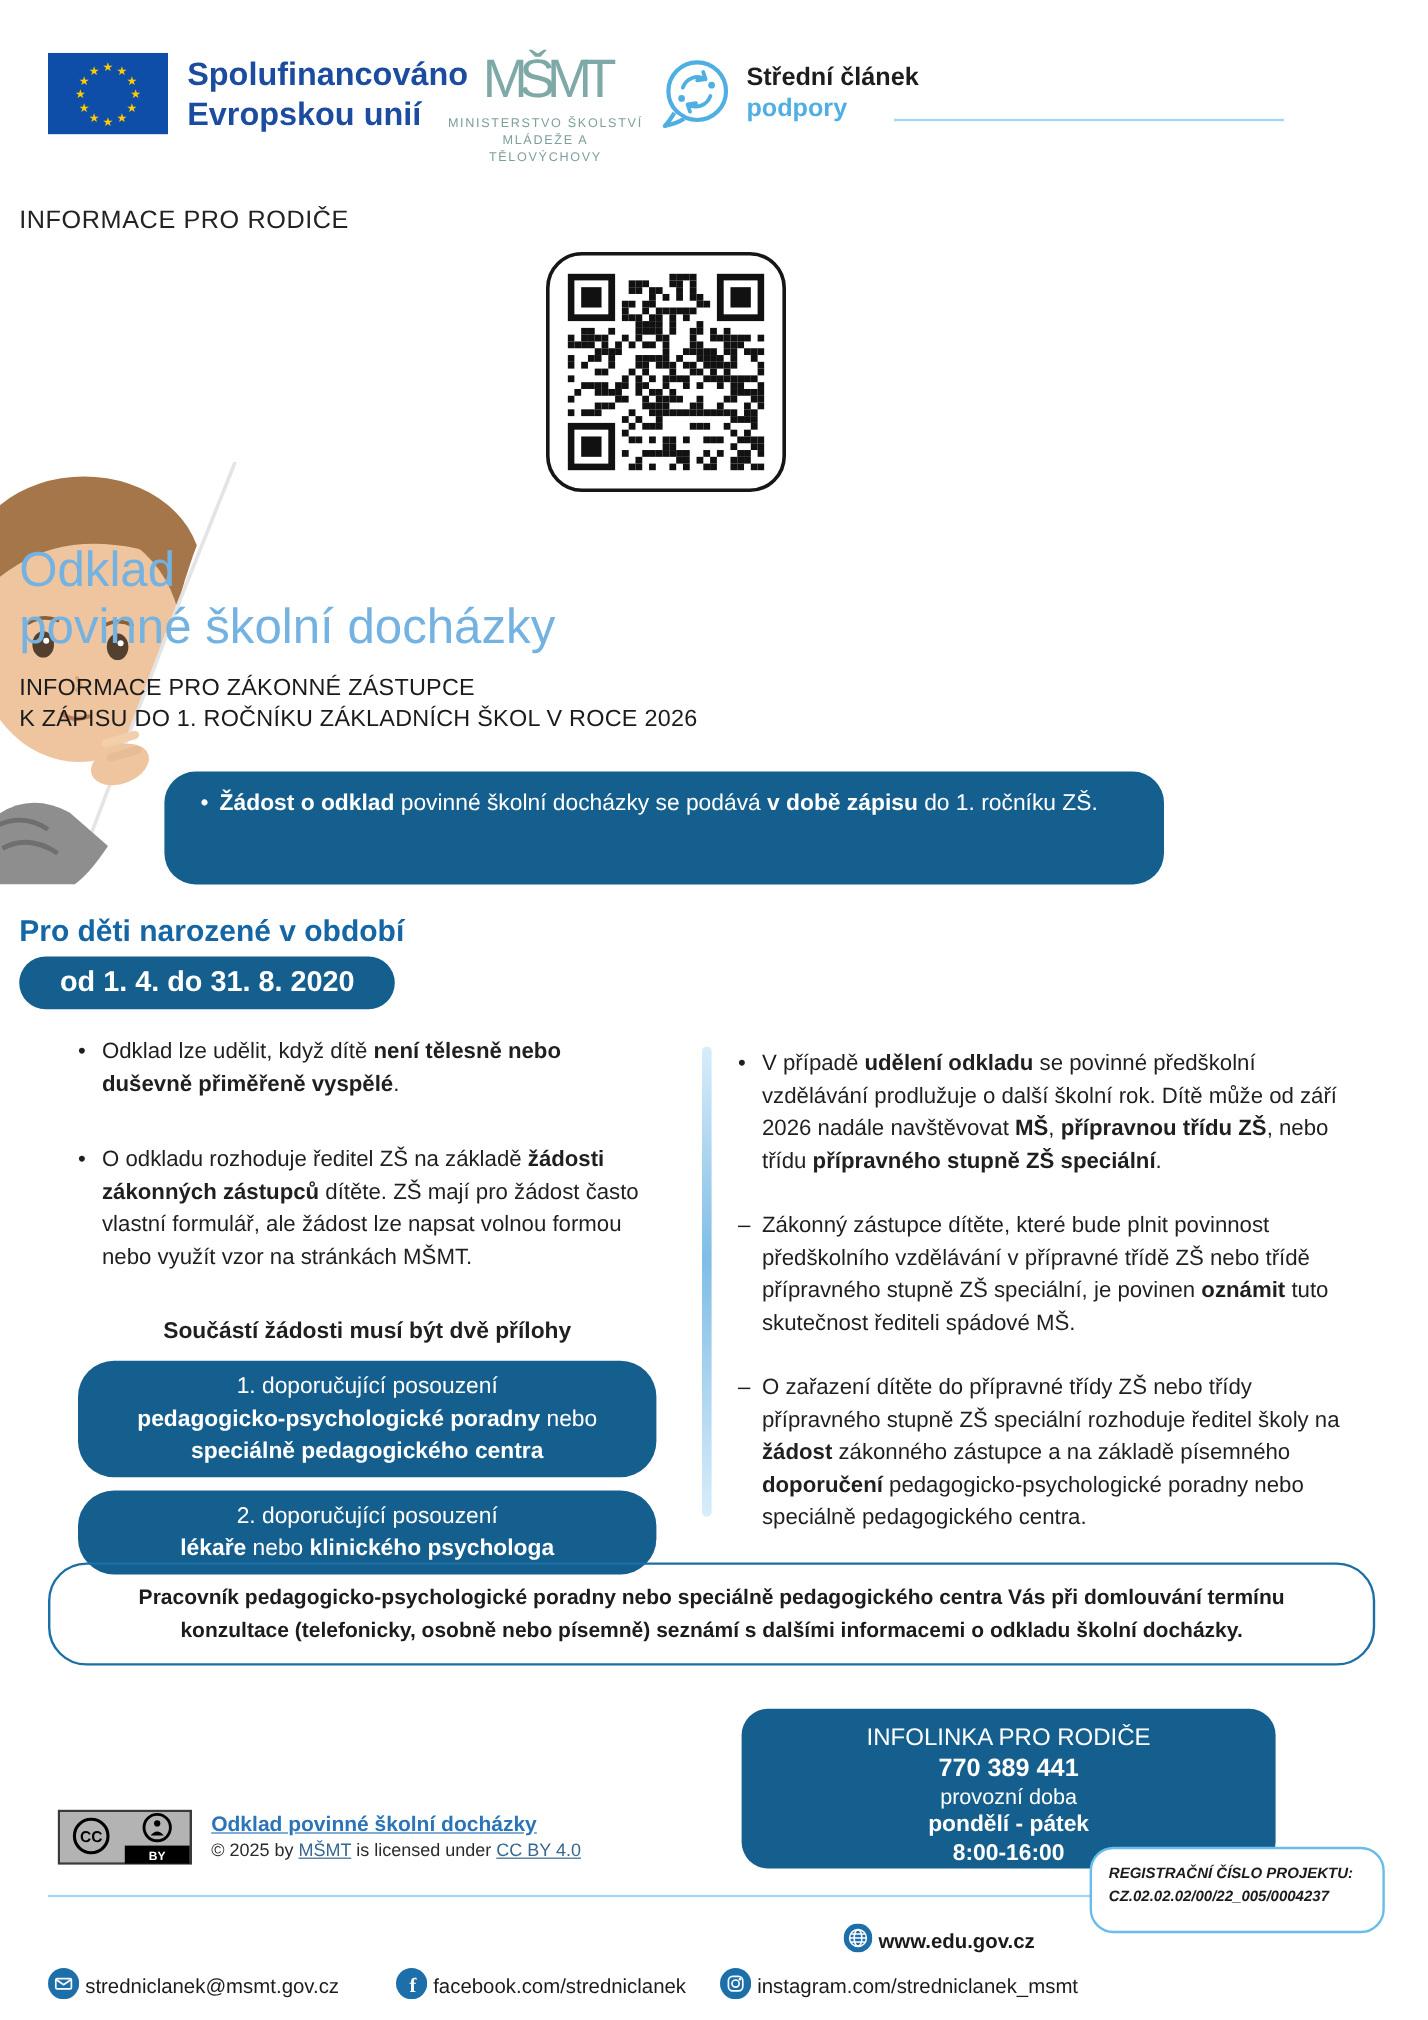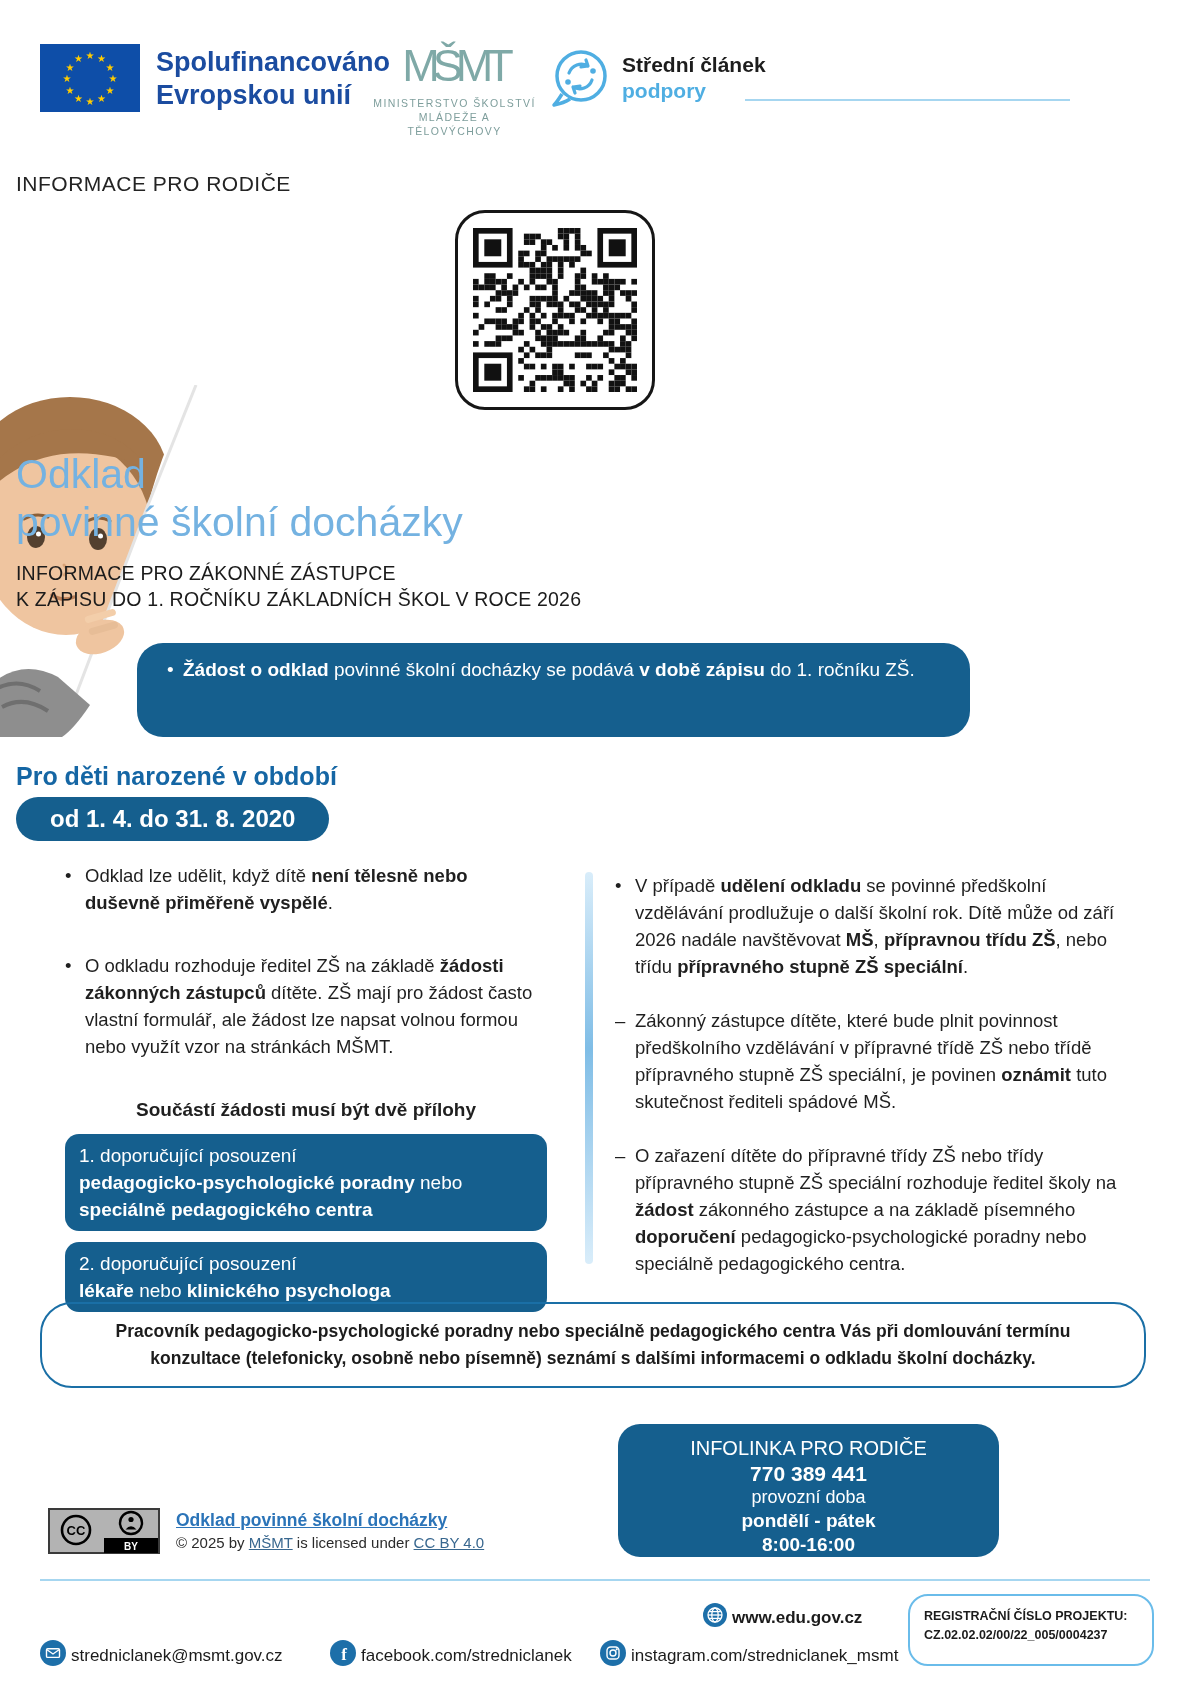--- a/index.html
+++ b/index.html
@@ -32,35 +32,35 @@
 
   .period-heading { top:762px; font-size:25px; font-weight:700; color:#1566A4; }
   .period-pill-row { top:797px; }
   .period-pill { display:inline-block; background:#155F8E; color:#fff; font-size:24px; font-weight:700; border-radius:24px; padding:8px 34px; }
 
   
   .col-left { position:absolute; left:65px; top:862px; width:482px; font-size:18.5px; line-height:27px; color:#1f1f1f; }
   .col-left .bullet { position:relative; padding-left:20px; margin-bottom:36px; }
   .col-left .bullet::before { content:"•"; position:absolute; left:0; }
   .attach-heading { text-align:center; font-weight:700; font-size:19px; margin:10px 0 6px 0; }
-  .attach-pill { background:#155F8E; color:#fff; border-radius:14px; text-align:left; font-size:19px; line-height:27px; padding:8px 14px; margin-top:11px; }
+  .attach-pill { background:#155F8E; color:#fff; border-radius:30px; text-align:center; font-size:19px; line-height:27px; padding:8px 14px; margin-top:11px; }
 
   .col-right { position:absolute; left:585px; top:862px; width:546px; font-size:18.5px; line-height:27px; color:#1f1f1f; padding-left:30px; }
   .col-right .grad-bar { position:absolute; left:0; top:10px; width:8px; height:392px;
       background:linear-gradient(180deg,#D9EDFA 0%, #7FBDE6 45%, #D9EDFA 100%); border-radius:4px; }
   .col-right .bullet { position:relative; padding-left:20px; margin-top:10px; }
   .col-right .bullet::before { content:"•"; position:absolute; left:0; }
   .col-right .dash { position:relative; padding-left:20px; margin-top:27px; }
   .col-right .dash::before { content:"–"; position:absolute; left:0; }
 
   
   .notice-box { position:absolute; left:40px; top:1302px; width:1106px; min-height:86px; border:2.5px solid #1A6FA6; border-radius:32px; display:flex; align-items:center; justify-content:center; padding:14px 56px; }
   .notice-box .txt { text-align:center; font-size:17.5px; font-weight:700; line-height:27px; color:#1c1c1c; }
 
-  .infoline-box { position:absolute; left:618px; top:1424px; width:381px; height:133px; background:#155F8E; border-radius:22px; color:#fff; text-align:center; padding-top:12px; }
+  .infoline-box { position:absolute; left:618px; top:1424px; width:445px; height:133px; background:#155F8E; border-radius:22px; color:#fff; text-align:center; padding-top:12px; }
   .infoline-box .l1 { font-size:20px; line-height:25px; }
   .infoline-box .l2 { font-size:21px; font-weight:700; line-height:25px; }
   .infoline-box .l3 { font-size:18px; line-height:23px; }
   .infoline-box .l4, .infoline-box .l5 { font-size:19px; font-weight:700; line-height:24px; }
 
   
   .cc-badge { position:absolute; left:48px; top:1508px; }
   .license-text { position:absolute; left:176px; top:1508px; }
   .license-title { font-size:17.5px; font-weight:700; color:#2B74B8; text-decoration:underline; line-height:24px; }
   .license-line { font-size:15px; color:#2b2b2b; line-height:22px; }
@@ -68,21 +68,21 @@
   .seg-b { font-weight:700; }
   .seg-u { text-decoration:underline; color:#38678F; }
 
   
   .footer-divider { position:absolute; left:40px; top:1579px; width:1110px; height:2px; background:#A6D6F0; }
   .f-item { position:absolute; display:flex; align-items:center; gap:5px; font-size:17px; color:#1b1b1b; }
   .f-web { left:703px; top:1603px; }
   .f-email { left:40px; top:1640px; }
   .f-fb { left:330px; top:1640px; }
   .f-ig { left:600px; top:1640px; }
-  .reg-box { position:absolute; left:908px; top:1594px; width:246px; min-height:72px; border:2px solid #6ABCEA; border-radius:20px; padding:11px 14px; font-size:12.5px; font-weight:700; line-height:19px; color:#1b1b1b; background:#fff; }
+  .reg-box { position:absolute; left:908px; top:1539px; width:246px; min-height:72px; border:2px solid #6ABCEA; border-radius:20px; padding:11px 14px; font-size:12.5px; font-weight:700; line-height:19px; color:#1b1b1b; background:#fff;font-style:italic; }
 
   .child-illo { position:absolute; left:0; top:385px; }
 </style>
 </head>
 <body>
 
 <div class="page">
 
   <div class="eu-flag">
     <svg width="100" height="68" viewBox="0 0 100 68">

